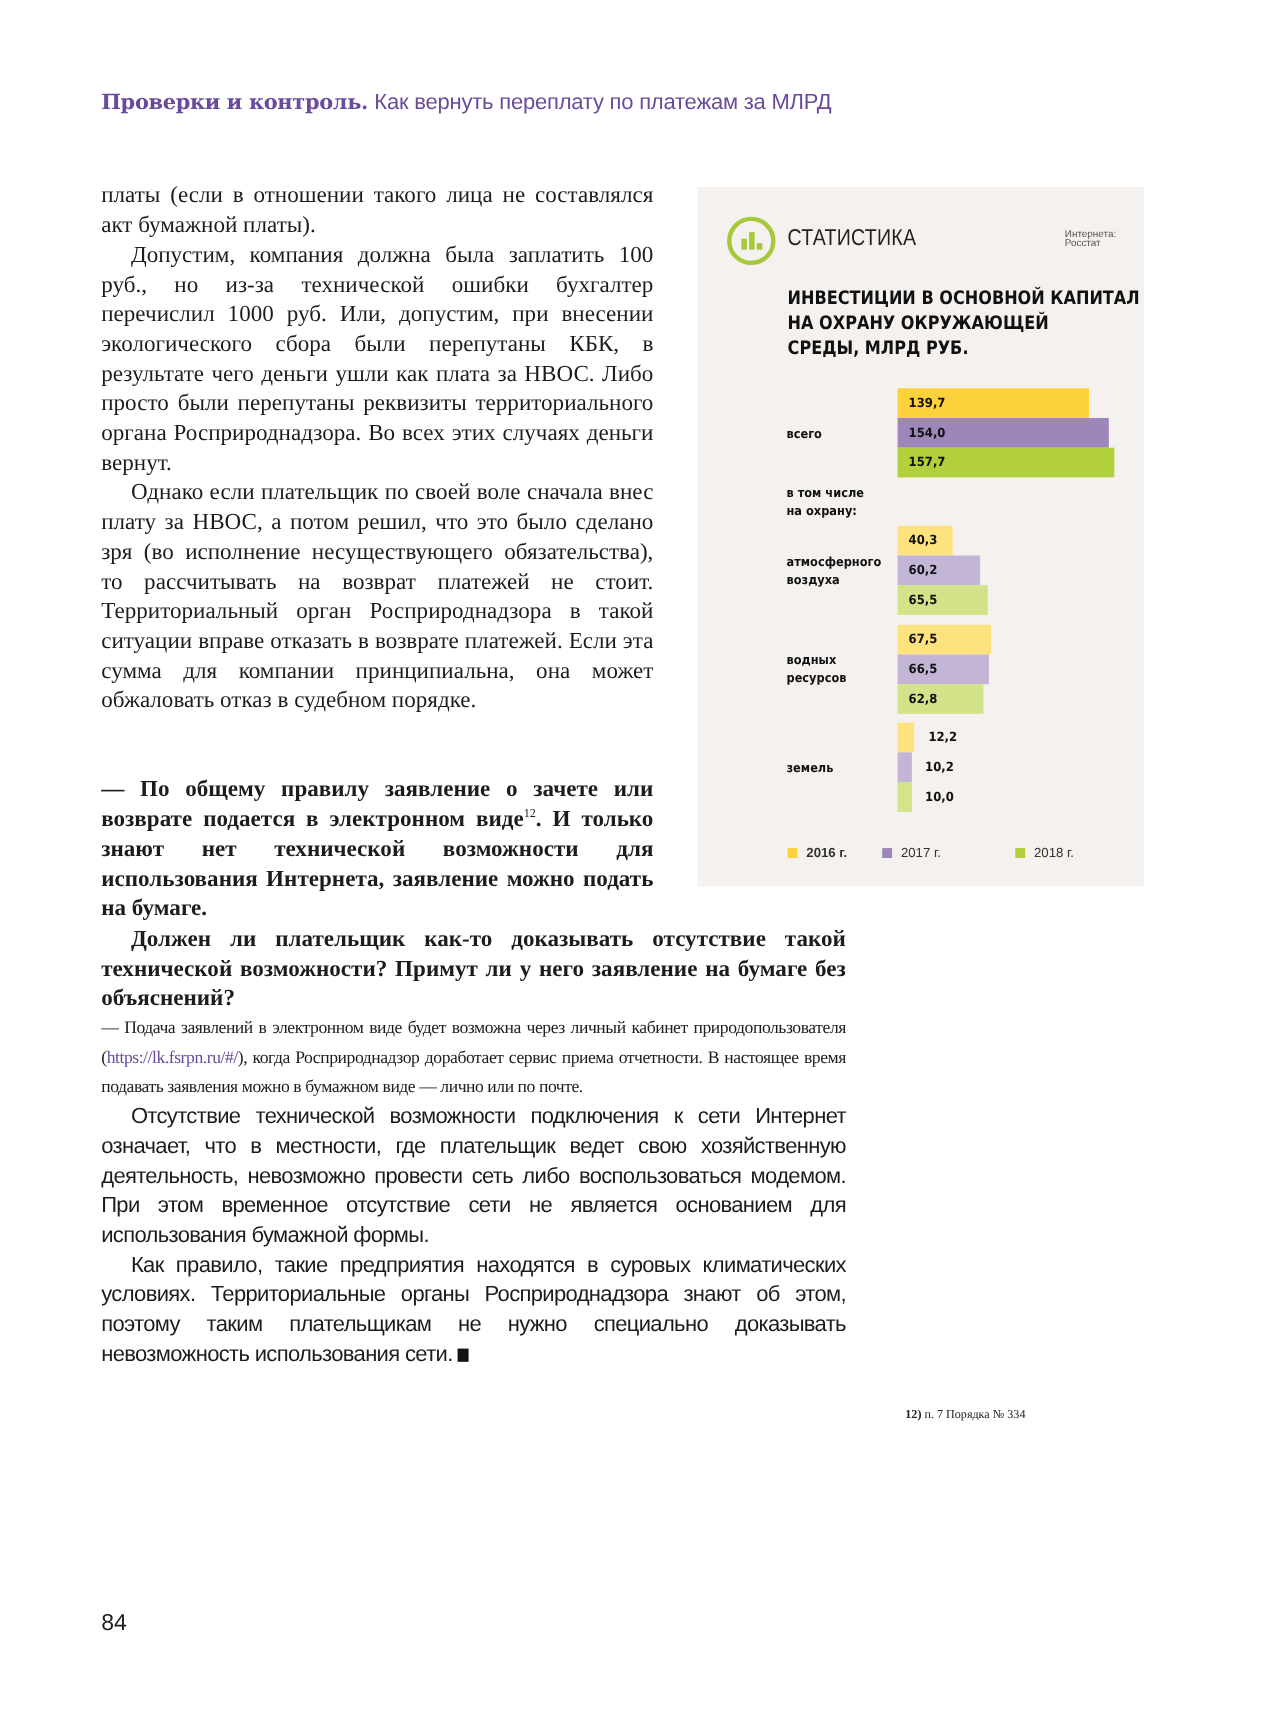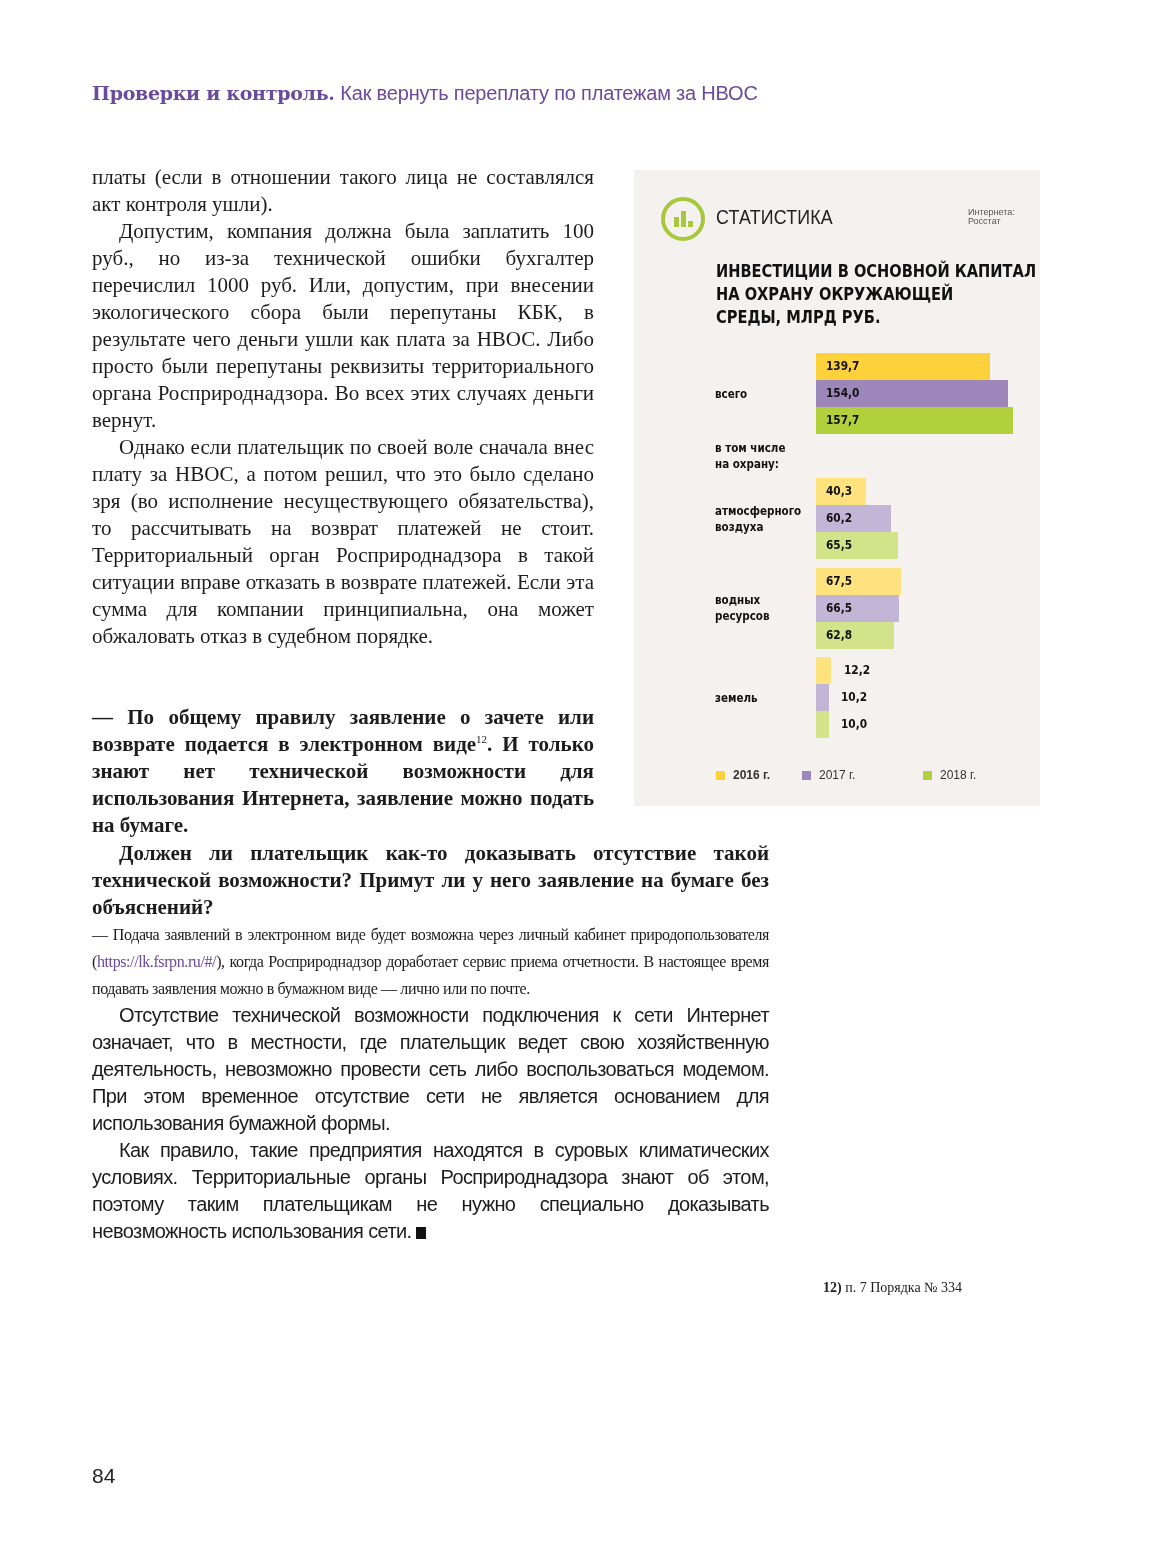--- a/index.html
+++ b/index.html
@@ -24,33 +24,33 @@
     .stat-icon i { position: absolute; bottom: 10px; width: 5px; background: #a7c83b; }
     .stat-title { position: absolute; left: 82px; top: 35px; font-family: "Liberation Sans", sans-serif; font-size: 21px; color: #222; letter-spacing: 0.2px; transform: scaleX(0.85); transform-origin: left; }
     .stat-source { position: absolute; left: 334px; top: 38px; font-family: "Liberation Sans", sans-serif; font-size: 9px; line-height: 9px; color: #555; }
     .chart-title { position: absolute; left: 82px; top: 90px; font-family: "DejaVu Sans", sans-serif; font-weight: bold; font-size: 17px; line-height: 23px; color: #111; transform: scaleX(0.86); transform-origin: left; white-space: nowrap; }
     .cat-label { position: absolute; left: 81px; font-family: "DejaVu Sans", sans-serif; font-weight: bold; font-size: 11.5px; line-height: 16px; color: #111; transform: scaleX(0.9); transform-origin: left; white-space: nowrap; }
     .bar { position: absolute; left: 182px; height: 27px; }
     .bar-val { position: absolute; font-family: "DejaVu Sans", sans-serif; font-weight: bold; font-size: 11.5px; color: #111; line-height: 27px; transform: scaleX(0.92); transform-origin: left; white-space: nowrap; }
     .legend { position: absolute; top: 598px; font-family: "Liberation Sans", sans-serif; font-size: 12px; color: #333; white-space: nowrap; }
     .legend i { display: inline-block; width: 9px; height: 9px; margin-right: 8px; vertical-align: -1px; }
 
-    .footnote { position: absolute; left: 823px; top: 1280px; font-family: "Liberation Serif", serif; font-size: 14px; color: #222; }
+    .footnote { position: absolute; left: 823px; top: 1280px; font-family: "Liberation Serif", serif; font-size: 11px; color: #222; }
     .page-num { position: absolute; left: 92px; top: 1464px; font-family: "Liberation Sans", sans-serif; font-size: 21px; color: #222; }
   </style>
 </head>
 <body>
 
 <div class="running-head">
   <b>Проверки и контроль.</b>
-  <span class="sub">Как вернуть переплату по платежам за НВОС</span>
+  <span class="sub">Как вернуть переплату по платежам за МЛРД</span>
 </div>
 
 <div class="col col-left">
-  <p>платы (если в отношении такого лица не составлялся акт контроля ушли).</p>
+  <p>платы (если в отношении такого лица не составлялся акт бумажной платы).</p>
   <p class="indent">Допустим, компания должна была заплатить 100 руб., но из-за технической ошибки бухгалтер перечислил 1000 руб. Или, допустим, при внесении экологического сбора были перепутаны КБК, в результате чего деньги ушли как плата за НВОС. Либо просто были перепутаны реквизиты территориального органа Росприроднадзора. Во всех этих случаях деньги вернут.</p>
   <p class="indent">Однако если плательщик по своей воле сначала внес плату за НВОС, а потом решил, что это было сделано зря (во исполнение несуществующего обязательства), то рассчитывать на возврат платежей не стоит. Территориальный орган Росприроднадзора в такой ситуации вправе отказать в возврате платежей. Если эта сумма для компании принципиальна, она может обжаловать отказ в судебном порядке.</p>
 </div>
 
 <div class="col col-bold">
   <p><span>— По общему правилу заявление о зачете или возврате подается в электронном виде</span><sup>12</sup><span>. И только знают нет технической возможности для использования Интернета, заявление можно подать на бумаге.</span></p>
 </div>
 
 <div class="col col-wide">
   <p class="indent q">Должен ли плательщик как-то доказывать отсутствие такой технической возможности? Примут ли у него заявление на бумаге без объяснений?</p>

